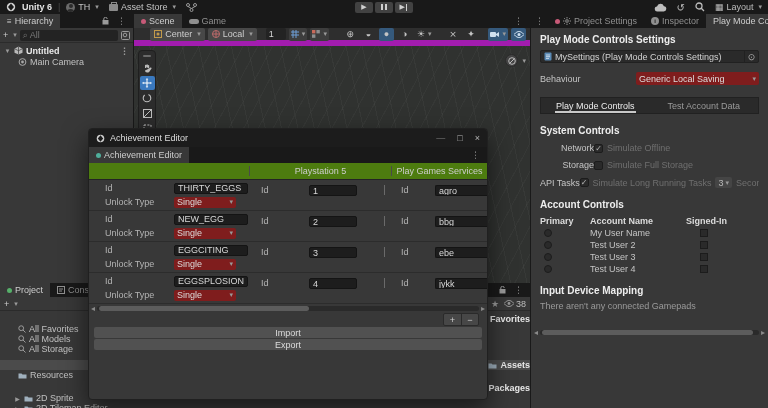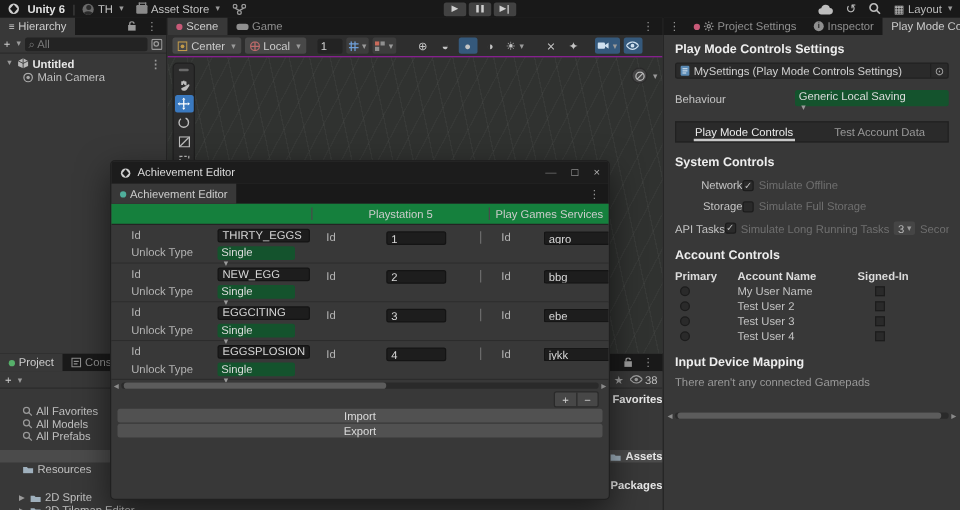--- a/index.html
+++ b/index.html
@@ -39,21 +39,21 @@
   .searchbox { flex:1; height:11px; background:#232323; border-radius:2px; display:flex; align-items:center; gap:2px; padding:0 3px; color:#7a7a7a; }
   .tree { padding-top:2px; }
   .titem { display:flex; align-items:center; gap:3px; height:10px; padding-left:4px; color:#c0c0c0; }
   .titem .arr { width:7px; font-size:6px; color:#9a9a9a; text-align:center; }
   .titem.bold { color:#e8e8e8; font-weight:bold;justify-content:flex-end; }
   .titem.sel { background:#4b4b4b; }
   .ind1 { padding-left:18px; }
 
   
   #scene-panel { left:134px; top:14px; width:396px; height:269px; }
-  #scene-toolbar { height:18px; background:#2e2e2e; border-bottom:1px solid #a21caf; display:flex; align-items:center; gap:3px; padding:0 4px; }
+  #scene-toolbar { height:18px; background:#2e2e2e; border-bottom:6px solid #a21caf; display:flex; align-items:center; gap:3px; padding:0 4px;justify-content:flex-end; }
   .tool-dd { height:13px; background:#484848; border-radius:2px; display:flex; align-items:center; gap:3px; padding:0 4px; color:#cdcdcd; }
   .num-field { width:20px; height:12px; background:#232323; border-radius:2px; color:#d4d4d4; display:flex; align-items:center; padding:0 3px; }
   .iconbtn { height:13px; min-width:15px; border-radius:2px; display:flex; align-items:center; justify-content:center; gap:1px; color:#c4c4c4; padding:0 2px; background:#3d3d3d; }
   .iconbtn.on { background:#35597c; }
   .iconbtn.flat { background:transparent; }
   #viewport { position:absolute; left:0; top:18px; right:0; bottom:0; background:
       repeating-linear-gradient(78deg, rgba(255,255,255,.035) 0 1px, transparent 1px 16px),
       repeating-linear-gradient(-62deg, rgba(255,255,255,.03) 0 1px, transparent 1px 13px),
       #303230; }
   #scene-tools { position:absolute; left:4px; top:4px; width:18px; background:#2c2c2c; border:1px solid #1f1f1f; border-radius:4px; padding:2px 0; display:flex; flex-direction:column; align-items:center; gap:1px; }
@@ -68,31 +68,31 @@
   #project-panel { left:0; top:283px; width:530px; height:125px; }
   #project-toolbar { height:14px; display:flex; align-items:center; gap:3px; padding:0 4px; border-bottom:1px solid #2b2b2b; color:#bdbdbd; }
   #project-toolbar .right { margin-left:auto; display:flex; align-items:center; gap:5px; }
 
   
   #ach-window { position:absolute; left:88px; top:128px; width:400px; height:272px; background:#383838; border:1px solid #202020; border-radius:4px; box-shadow:0 10px 26px rgba(0,0,0,.55); z-index:20; overflow:hidden; }
   #ach-titlebar { height:18px; background:#1c1c1c; display:flex; align-items:center; gap:5px; padding:0 7px; color:#dcdcdc; }
   #ach-titlebar .winbtns { margin-left:auto; display:flex; gap:12px; color:#b4b4b4; font-size:9px; }
   #ach-tabstrip { height:16px; background:#191919; display:flex; }
   #ach-tabstrip .tab { font-size:9px; }
-  #ach-header { height:17px; background:#15803d; border-bottom:1px solid #242424; display:flex; align-items:center; color:#cdcdcd; }
+  #ach-header { height:17px; background:#4d7c0f; border-bottom:1px solid #242424; display:flex; align-items:center; color:#cdcdcd; }
   .hcol1 { width:160px; }
   .hcol2 { width:142px; text-align:center; border-left:1px solid #4a4a4a; }
   .hcol3 { flex:1; text-align:center; border-left:1px solid #4a4a4a; }
   .ach-row { height:31px; border-bottom:1px solid #2c2c2c; display:flex; align-items:center; background:#383838; }
   .c1 { width:160px; display:flex; flex-direction:column; gap:3px; padding-left:16px; }
   .c1 .line { display:flex; align-items:center; }
   .c1 .lbl { width:69px; color:#b4b4b4; }
   .field { height:11px; background:#1d1d1d; border:1px solid #141414; border-radius:2px; color:#d8d8d8; display:flex; align-items:center; padding:0 3px; }
   .c1 .field { width:74px; }
-  .dropdown { height:11px; background:#14532d; border-radius:2px; color:#dcdcdc; display:flex; align-items:flex-start; justify-content:space-between; padding:0 3px; width:62px;flex-direction:column; }
+  .dropdown { height:11px; background:#7f1d1d; border-radius:2px; color:#dcdcdc; display:flex; align-items:center; justify-content:space-between; padding:0 3px; width:62px; }
   .c2 { width:142px; display:flex; align-items:flex-start; padding-top:5px; position:relative; height:100%; }
   .c2 .lbl { margin-left:12px; width:48px; color:#b4b4b4; }
   .c2 .field { width:48px; }
   .colsep { position:absolute; right:6px; top:5px; width:1px; height:10px; background:#6a6a6a; }
   .c3 { flex:1; display:flex; align-items:flex-start; padding-top:5px; height:100%; overflow:hidden; }
   .c3 .lbl { margin-left:10px; width:40px; color:#b4b4b4; }
   .c3 .field { width:60px; border-right:none; border-radius:2px 0 0 2px; }
   #ach-hscroll { height:9px; display:flex; align-items:center; padding:0 2px; gap:2px; }
   .scroll-track { flex:1; height:5px; background:#2a2a2a; border-radius:3px; position:relative; }
   .scroll-thumb { position:absolute; top:0; height:5px; background:#5c5c5c; border-radius:3px; }
@@ -440,21 +440,21 @@
           </span>
         <span>All Models</span>
       </div>
       <div class="titem ind1">
         <span>
             <svg width="8" height="8" viewBox="0 0 8 8">
               <circle cx="3.2" cy="3.2" r="2.4" fill="none" stroke="#9a9a9a"></circle>
               <path d="M5 5 7.5 7.5" stroke="#9a9a9a"></path>
             </svg>
           </span>
-        <span>All Prefabs</span>
+        <span>All Storage</span>
       </div>
       <div style="height:6px;"></div>
       <div class="titem bold sel">
         <span class="arr">▼</span>
         <span>
             <svg width="9" height="7" viewBox="0 0 9 7">
               <path d="M0.5 1.5h3l1 1h4v4h-8Z" fill="#9fb0bd"></path>
             </svg>
           </span>
         <span>Assets</span>

